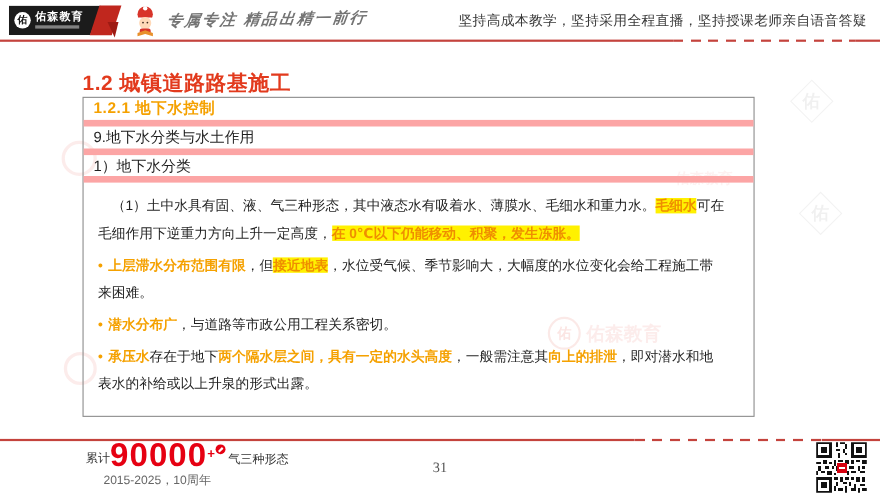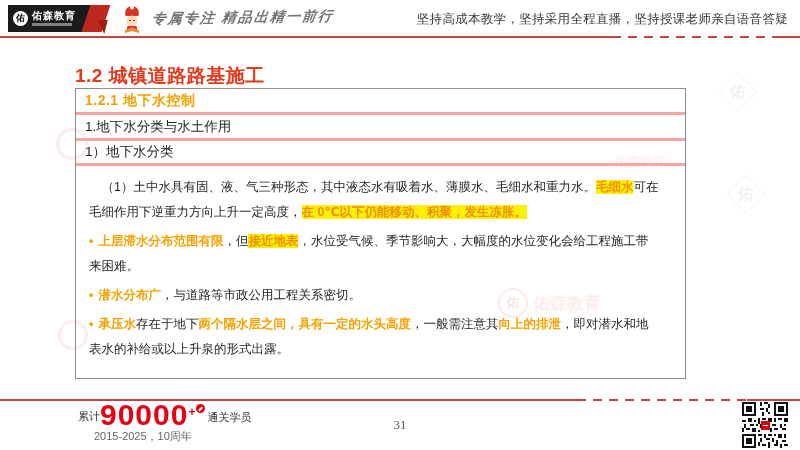--- a/index.html
+++ b/index.html
@@ -25,21 +25,21 @@
   .rule{position:absolute;height:2px;}
   .rule .solid{position:absolute;top:0;height:2px;background:var(--brand-red,#c4433d);}
   .rule .dashes{position:absolute;top:0;height:2px;
     background:repeating-linear-gradient(90deg,var(--brand-red,#c4433d) 0 9px,transparent 9px 16px);}
   .rule-top{top:36px;left:0;width:800px;}
   .rule-bottom{top:399px;left:0;width:800px;}
 
   
   .section-title{position:absolute;left:75px;top:63px;font-size:19px;font-weight:700;color:var(--title-red,#e23a1d);letter-spacing:.5px;}
   .doc-table{position:absolute;left:75px;top:88px;width:611px;border:1px solid #8c8c8c;box-sizing:border-box;background:transparent;}
-  .t-row{box-sizing:border-box;border-bottom:3px solid #fca5a5;padding:0 9px;display:flex;align-items:center;}
+  .t-row{box-sizing:border-box;border-bottom:6px solid #fca5a5;padding:0 9px;display:flex;align-items:center;}
   .t-row1{height:26px;font-size:14px;font-weight:700;color:var(--orange,#f5a100);letter-spacing:.5px;}
   .t-row2{height:26px;font-size:13.5px;color:#1f1f1f;}
   .t-row3{height:25px;font-size:13.5px;color:#1f1f1f;text-align:right;}
   .t-content{height:212px;border-bottom:none;padding:5px 9px 0 9px;box-sizing:border-box;
     font-size:12.5px;line-height:25px;color:#1f1f1f;overflow:hidden;}
   .para{white-space:pre-wrap;margin:4px;}
   .para.bullet{margin-top:2px;}
   .bdot{color:var(--orange,#f5a100);font-weight:700;margin-right:5px;}
   .seg-n{color:#1f1f1f;}
   .seg-o{color:var(--orange,#f5a100);font-weight:700;}
@@ -117,21 +117,21 @@
     <span>佑</span>
   </div>
   <div class="wm wm-diamond" style="left:732px;top:180px;width:26px;height:26px;">
     <span>佑</span>
   </div>
 
   <div class="section-title">1.2 城镇道路路基施工</div>
 
   <div class="doc-table">
     <div class="t-row t-row1">1.2.1 地下水控制</div>
-    <div class="t-row t-row2">1.地下水分类与水土作用</div>
+    <div class="t-row t-row2">9.地下水分类与水土作用</div>
     <div class="t-row t-row3">1）地下水分类</div>
     <div class="t-row t-content" style="display:block;">
         <div class="para"><span class="seg-n">　（1）土中水具有固、液、气三种形态，其中液态水有吸着水、薄膜水、毛细水和重力水。</span><span class="seg-h">毛细水</span><span class="seg-n">可在
 毛细作用下逆重力方向上升一定高度，</span><span class="seg-h">在 0℃以下仍能移动、积聚，发生冻胀。</span></div>
         <div class="para bullet"><span class="bdot">•</span><span class="seg-o">上层滞水分布范围有限</span><span class="seg-n">，但</span><span class="seg-h">接近地表</span><span class="seg-n">，水位受气候、季节影响大，大幅度的水位变化会给工程施工带
 来困难。</span></div>
         <div class="para bullet"><span class="bdot">•</span><span class="seg-o">潜水分布广</span><span class="seg-n">，与道路等市政公用工程关系密切。</span></div>
         <div class="para bullet"><span class="bdot">•</span><span class="seg-o">承压水</span><span class="seg-n">存在于地下</span><span class="seg-o">两个隔水层之间</span><span class="seg-o">，</span><span class="seg-o">具有一定的水头高度</span><span class="seg-n">，一般需注意其</span><span class="seg-o">向上的排泄</span><span class="seg-n">，即对潜水和地
 表水的补给或以上升泉的形式出露。</span></div>
       </div>
@@ -143,21 +143,21 @@
     <span class="solid" style="left:747px;width:53px;"></span>
   </div>
 
   <div class="footer-left">
     <span class="f-prefix">累计</span>
     <span class="f-count">90000</span>
     <span class="f-sup">
       <span class="f-plus">+</span>
       <span class="f-badge"></span>
     </span>
-    <span class="f-suffix">通关学员</span>
+    <span class="f-suffix">气三种形态</span>
   </div>
   <div class="f-years">2015-2025，10周年</div>
   <div class="page-number">31</div>
 
   <div class="qr">
     <svg width="46" height="46" viewBox="0 0 23 23" shape-rendering="crispEdges">
       <rect width="23" height="23" fill="#fff"></rect>
       <path fill="#111" d="M0 0h7v7H0z"></path>
         <rect x="1" y="1" width="5" height="5" fill="#fff"></rect>
         <rect x="2" y="2" width="3" height="3" fill="#111"></rect>

